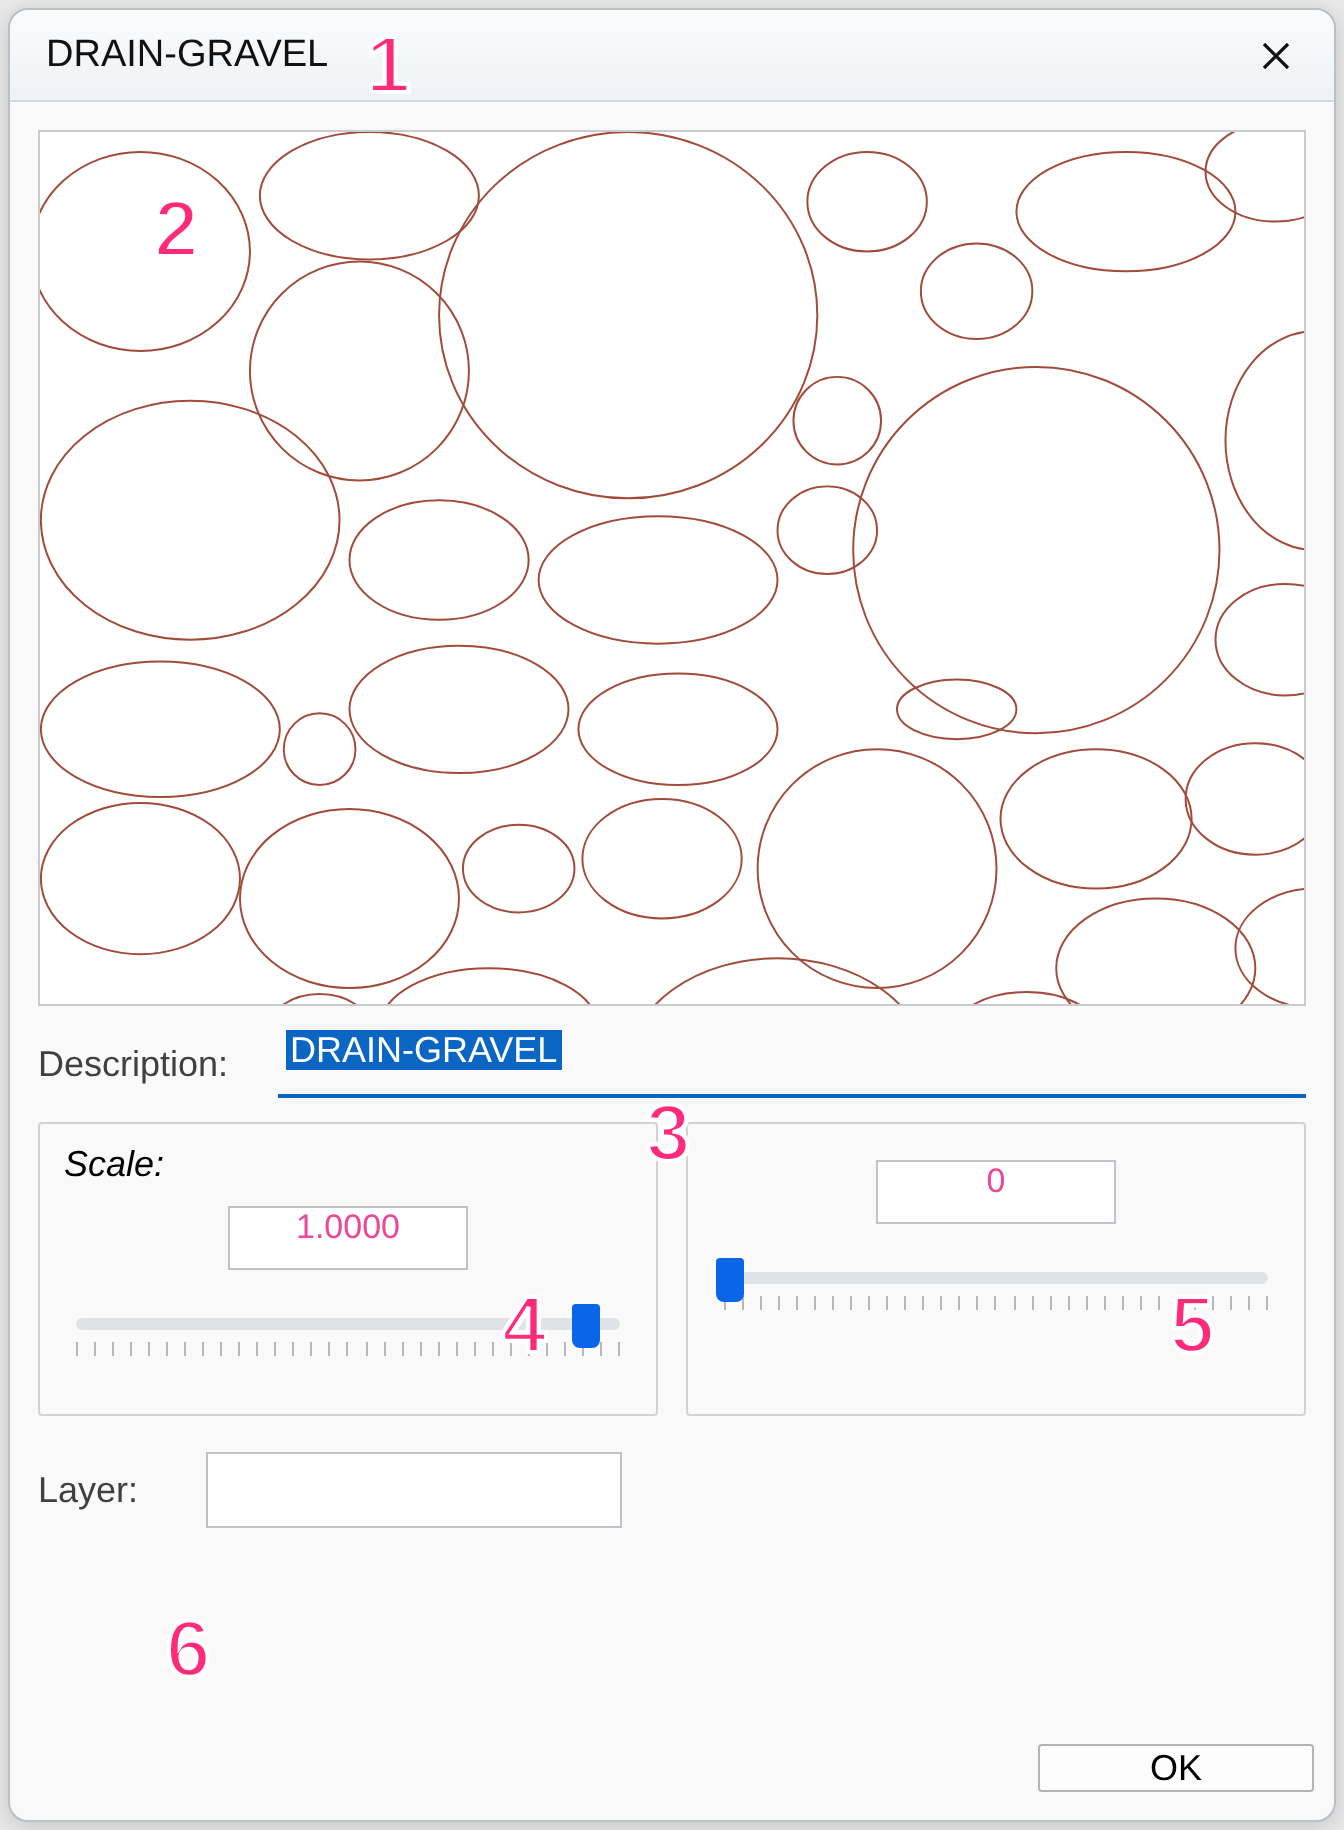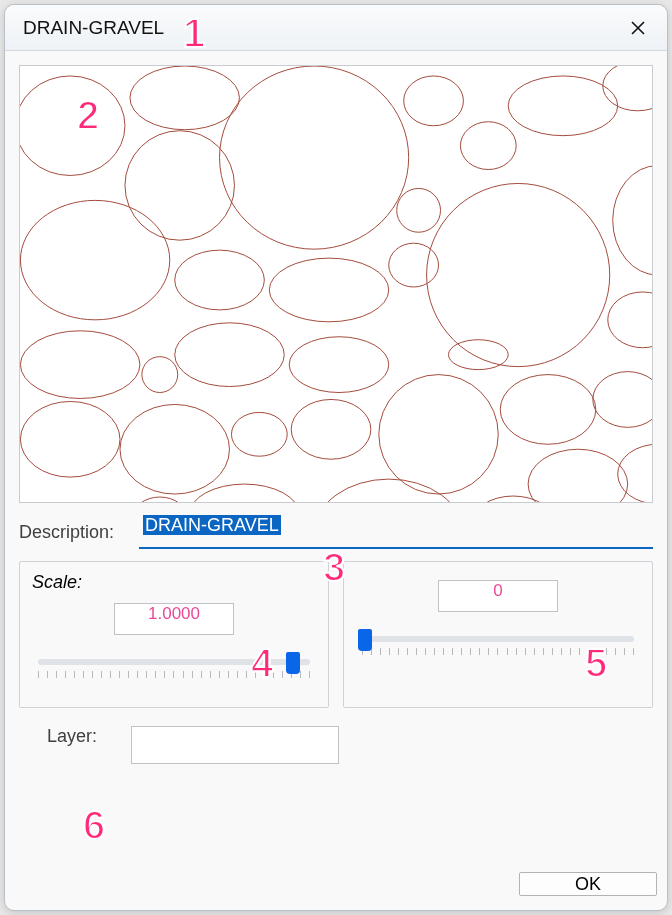--- a/index.html
+++ b/index.html
@@ -133,24 +133,23 @@
   .ticks {
     position: absolute;
     left: 6px; right: 6px; top: 20px;
     height: 10px;
     display: flex;
     justify-content: space-between;
   }
   .ticks span { width:1px; height:7px; background:#b5b9bd; }
   .layer-row {
     display: flex;
-    align-items: flex-start;
+    align-items: center;
     gap: 14px;
     margin-top: 6px;
-    margin-left: 28px;
   }
   .layer-input {
     width: 208px;
     height: 38px;
     border: 1px solid #bfc3c7;
     background: #fff;
   }
   .footer {
     display: flex;
     justify-content: flex-end;

